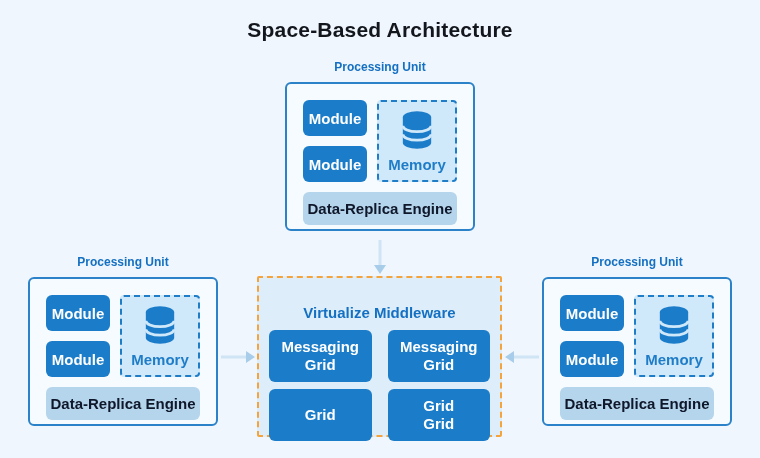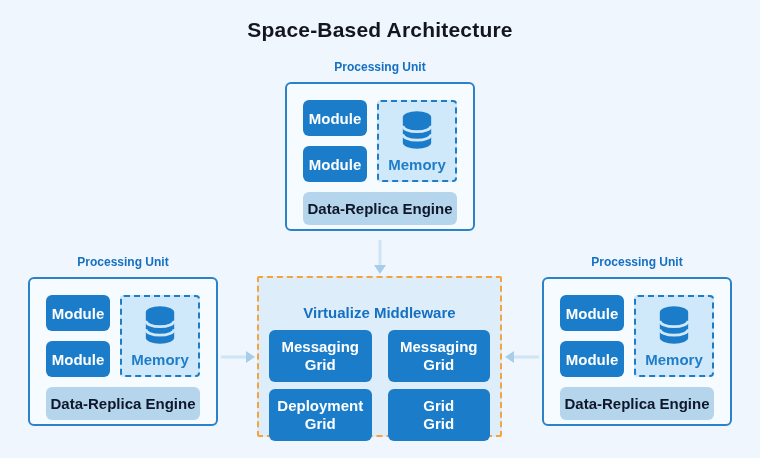--- a/index.html
+++ b/index.html
@@ -148,21 +148,20 @@
     <div class="mw-grid">
       <div class="grid-box">
         <span>Messaging</span>
         <span>Grid</span>
       </div>
       <div class="grid-box">
         <span>Messaging</span>
         <span>Grid</span>
       </div>
       <div class="grid-box">
-        <span>Deployment</span>
         <span>Grid</span>
       </div>
       <div class="grid-box">
         <span>Grid</span>
         <span>Grid</span>
       </div>
     </div>
   </div>
 
   <svg class="arrow" style="left:371px; top:240px;" width="18" height="34">

